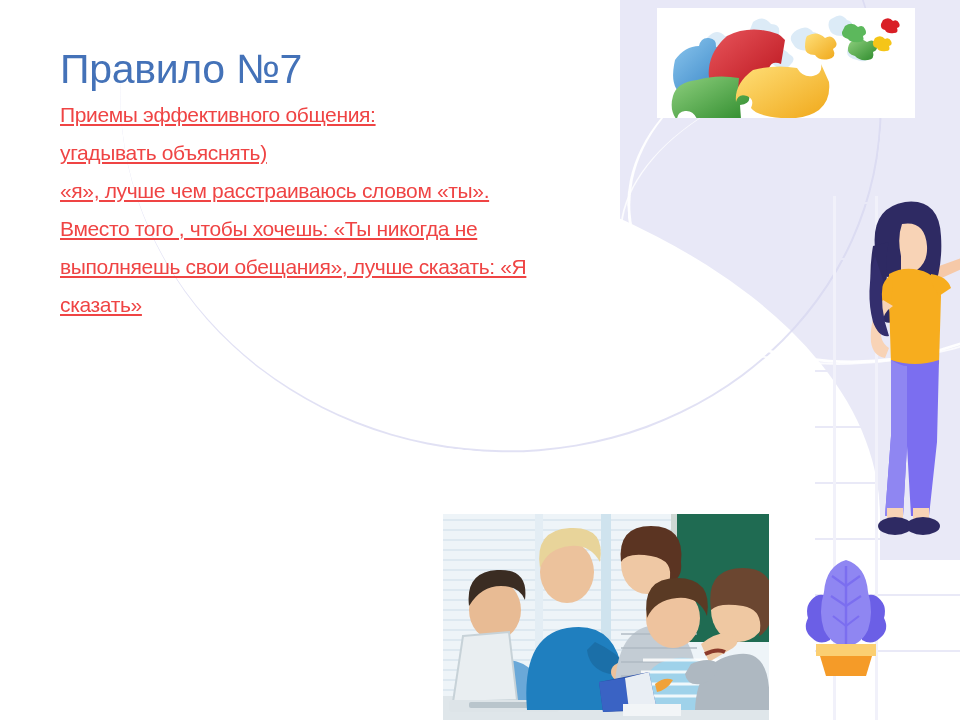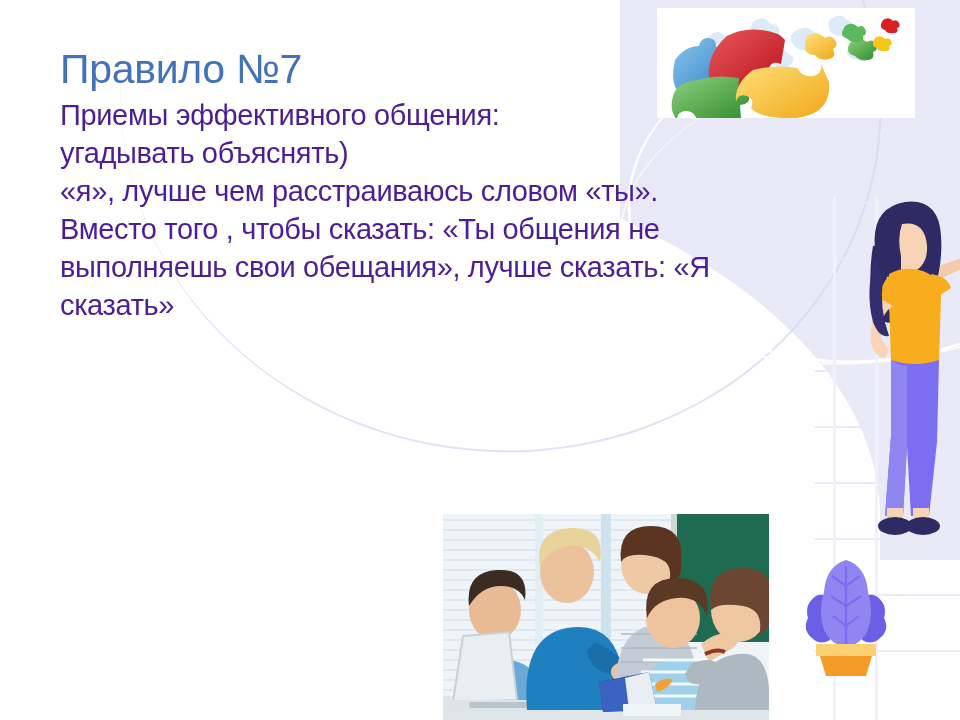--- a/index.html
+++ b/index.html
@@ -129,25 +129,26 @@
   }
   .slide-title {
     font-size: 41px;
     line-height: 50px;
     color: #4472b8;
     letter-spacing: -0.3px;
     margin: 0 0 2px 0;
     white-space: nowrap;
   }
   .body-line {
-    font-size: 29px;
+    font-size: 21px;
     line-height: 38px;
-    color: #4c1d95;
+    color: #ef4444;
     letter-spacing: -0.35px;
     white-space: nowrap;
+    text-decoration: underline;
   }
 
   
   .puzzle-frame {
     position: absolute;
     left: 657px;
     top: 8px;
     width: 258px;
     height: 110px;
     background: #ffffff;
@@ -383,18 +384,18 @@
         <rect x="180" y="190" width="58" height="12" fill="#f2f5f7"></rect>
       </svg>
     </div>
   </div>
 
   <div class="text-col">
     <div class="slide-title">Правило №7</div>
     <div class="body-line">Приемы эффективного общения:</div>
     <div class="body-line">угадывать объяснять)</div>
     <div class="body-line">«я», лучше чем расстраиваюсь словом «ты».</div>
-    <div class="body-line">Вместо того , чтобы сказать:  «Ты общения не</div>
+    <div class="body-line">Вместо того , чтобы хочешь:  «Ты никогда не</div>
     <div class="body-line">выполняешь свои обещания», лучше сказать: «Я</div>
     <div class="body-line">сказать»</div>
   </div>
 
 </div>
 
 </body></html>

